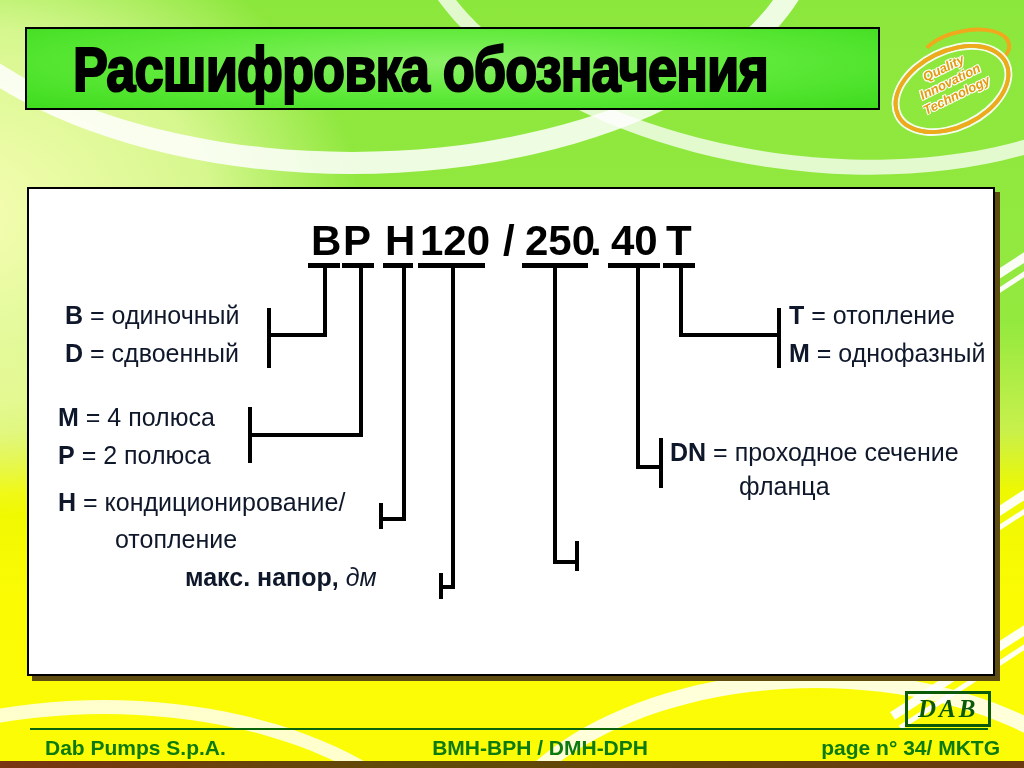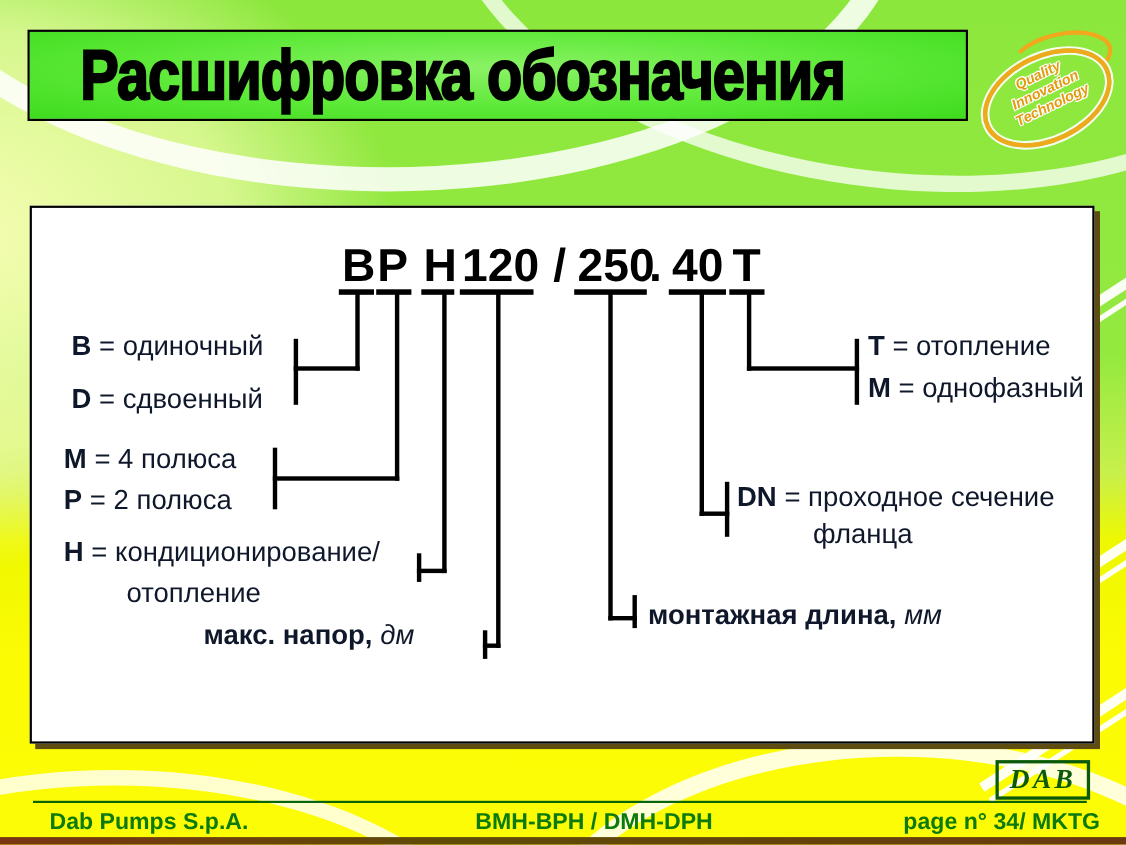--- a/index.html
+++ b/index.html
@@ -129,42 +129,39 @@
     <div class="vline" style="left:219px;top:218px;height:56px;"></div>
     <div class="vline" style="left:350px;top:314px;height:26px;"></div>
     <div class="vline" style="left:410px;top:384px;height:26px;"></div>
     <div class="vline" style="left:546px;top:352px;height:30px;"></div>
     <div class="vline" style="left:630px;top:249px;height:50px;"></div>
     <div class="vline" style="left:748px;top:119px;height:60px;"></div>
 
     <div class="lbl" style="left:36px;top:112px;">
       <span class="key">B</span><span class="rest">= одиночный</span>
     </div>
-    <div class="lbl" style="left:36px;top:160px;">
+    <div class="lbl" style="left:36px;top:150px;">
       <span class="key">D</span><span class="rest">= сдвоенный</span>
     </div>
     <div class="lbl" style="left:29px;top:214px;">
       <span class="key">M</span><span class="rest">= 4 полюса</span>
     </div>
     <div class="lbl" style="left:29px;top:252px;">
       <span class="key">P</span><span class="rest">=  2 полюса</span>
     </div>
     <div class="lbl" style="left:29px;top:299px;">
       <span class="key">H</span><span class="rest">= кондиционирование/</span>
     </div>
     <div class="lbl" style="left:86px;top:336px;">
       <span>отопление</span>
     </div>
     <div class="lbl" style="left:156px;top:374px;">
       <span class="bld">макс. напор,</span><span class="unit">дм</span>
     </div>
 
-    <div class="lbl" style="left:560px;top:356px;">
-      <span class="bld">монтажная длина,</span><span class="unit">мм</span>
-    </div>
     <div class="lbl" style="left:641px;top:249px;">
       <span class="key">DN</span><span class="rest">= проходное сечение</span>
     </div>
     <div class="lbl" style="left:710px;top:283px;">
       <span>фланца</span>
     </div>
     <div class="lbl" style="left:760px;top:112px;">
       <span class="key">T</span><span class="rest">= отопление</span>
     </div>
     <div class="lbl" style="left:760px;top:150px;">

